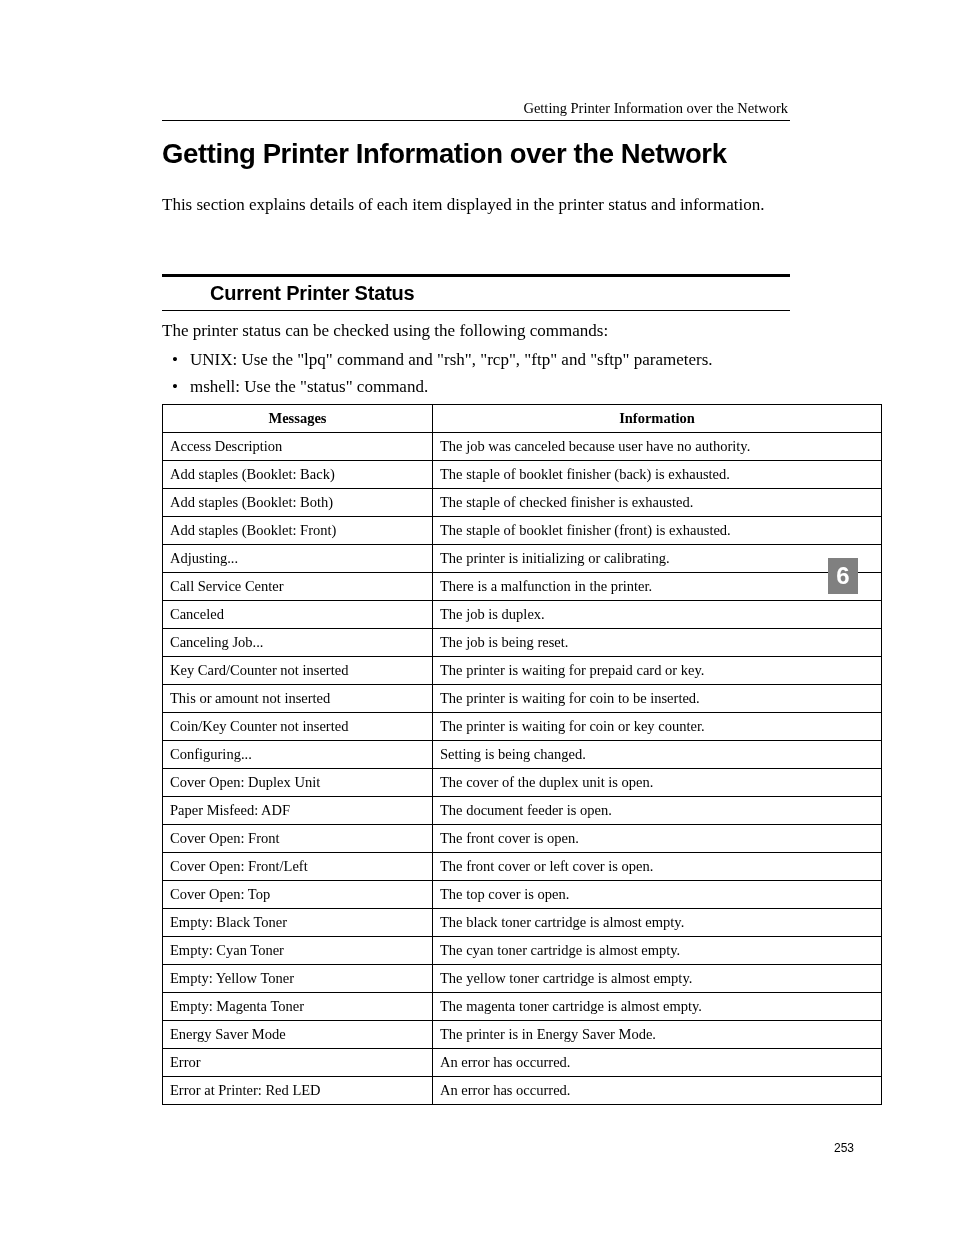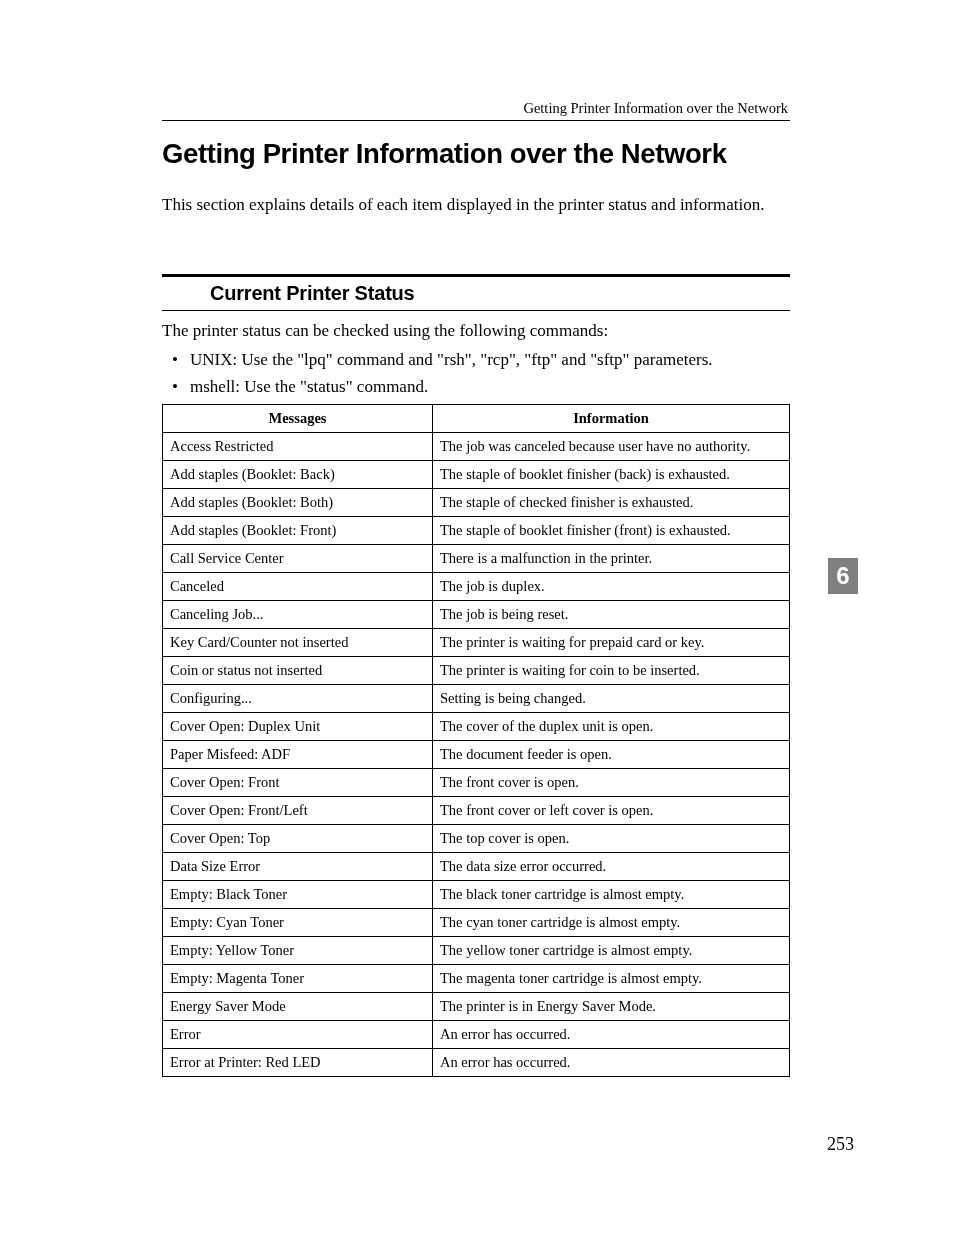--- a/index.html
+++ b/index.html
@@ -97,21 +97,21 @@
     .bullets li::before {
       content: "•";
       position: absolute;
       left: 10px;
       top: 0;
     }
     .msg-table {
       position: absolute;
       top: 404px;
       left: 162px;
-      width: 628px;
+      width: 720px;
       border-collapse: collapse;
       font-size: 14.5px;
       padding-left: 32px;
     }
     .msg-table th, .msg-table td {
       border: 1px solid #000;
       padding: 5px 7px;
       text-align: left;
       vertical-align: middle;
     }
@@ -134,22 +134,22 @@
       font-family: Arial, Helvetica, sans-serif;
       font-weight: bold;
       font-size: 24px;
       text-align: center;
       line-height: 36px;
     }
     .page-number {
       position: absolute;
       bottom: 80px;
       right: 100px;
-      font-family: Liberation Serif, serif;
-      font-size: 18px;
+      font-family: Liberation Sans, sans-serif;
+      font-size: 12px;
     }
   </style>
 </head>
 <body>
 
 <div class="running-header">Getting Printer Information over the Network</div>
 <div class="hr-top"></div>
 
 <h1 class="main-title">Getting Printer Information over the Network</h1>
 
@@ -168,54 +168,62 @@
 
 <table class="msg-table">
   <thead>
     <tr>
       <th>Messages</th>
       <th>Information</th>
     </tr>
   </thead>
   <tbody id="msg-tbody">
       <tr>
-        <td>Access Restricted</td>
+        <td>Access Description</td>
         <td>The job was canceled because user have no authority.</td>
       </tr>
       <tr>
         <td>Add staples (Booklet: Back)</td>
         <td>The staple of booklet finisher (back) is exhausted.</td>
       </tr>
       <tr>
         <td>Add staples (Booklet: Both)</td>
         <td>The staple of checked finisher is exhausted.</td>
       </tr>
       <tr>
         <td>Add staples (Booklet: Front)</td>
         <td>The staple of booklet finisher (front) is exhausted.</td>
       </tr>
       <tr>
+        <td>Adjusting...</td>
+        <td>The printer is initializing or calibrating.</td>
+      </tr>
+      <tr>
         <td>Call Service Center</td>
         <td>There is a malfunction in the printer.</td>
       </tr>
       <tr>
         <td>Canceled</td>
         <td>The job is duplex.</td>
       </tr>
       <tr>
         <td>Canceling Job...</td>
         <td>The job is being reset.</td>
       </tr>
       <tr>
         <td>Key Card/Counter not inserted</td>
         <td>The printer is waiting for prepaid card or key.</td>
       </tr>
       <tr>
-        <td>Coin or status not inserted</td>
+        <td>This or amount not inserted</td>
         <td>The printer is waiting for coin to be inserted.</td>
+      </tr>
+      <tr>
+        <td>Coin/Key Counter not inserted</td>
+        <td>The printer is waiting for coin or key counter.</td>
       </tr>
       <tr>
         <td>Configuring...</td>
         <td>Setting is being changed.</td>
       </tr>
       <tr>
         <td>Cover Open: Duplex Unit</td>
         <td>The cover of the duplex unit is open.</td>
       </tr>
       <tr>
@@ -228,24 +236,20 @@
       </tr>
       <tr>
         <td>Cover Open: Front/Left</td>
         <td>The front cover or left cover is open.</td>
       </tr>
       <tr>
         <td>Cover Open: Top</td>
         <td>The top cover is open.</td>
       </tr>
       <tr>
-        <td>Data Size Error</td>
-        <td>The data size error occurred.</td>
-      </tr>
-      <tr>
         <td>Empty: Black Toner</td>
         <td>The black toner cartridge is almost empty.</td>
       </tr>
       <tr>
         <td>Empty: Cyan Toner</td>
         <td>The cyan toner cartridge is almost empty.</td>
       </tr>
       <tr>
         <td>Empty: Yellow Toner</td>
         <td>The yellow toner cartridge is almost empty.</td>

